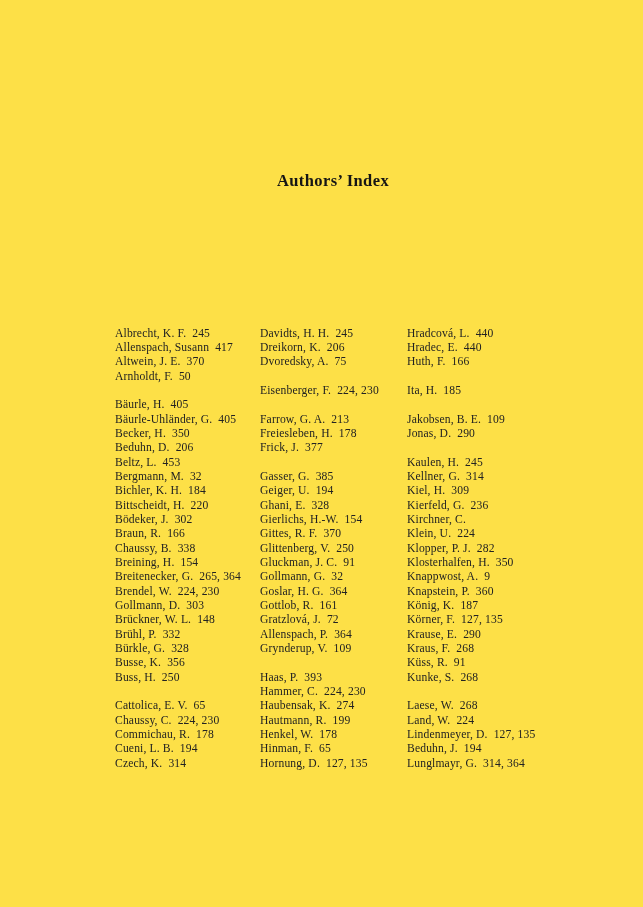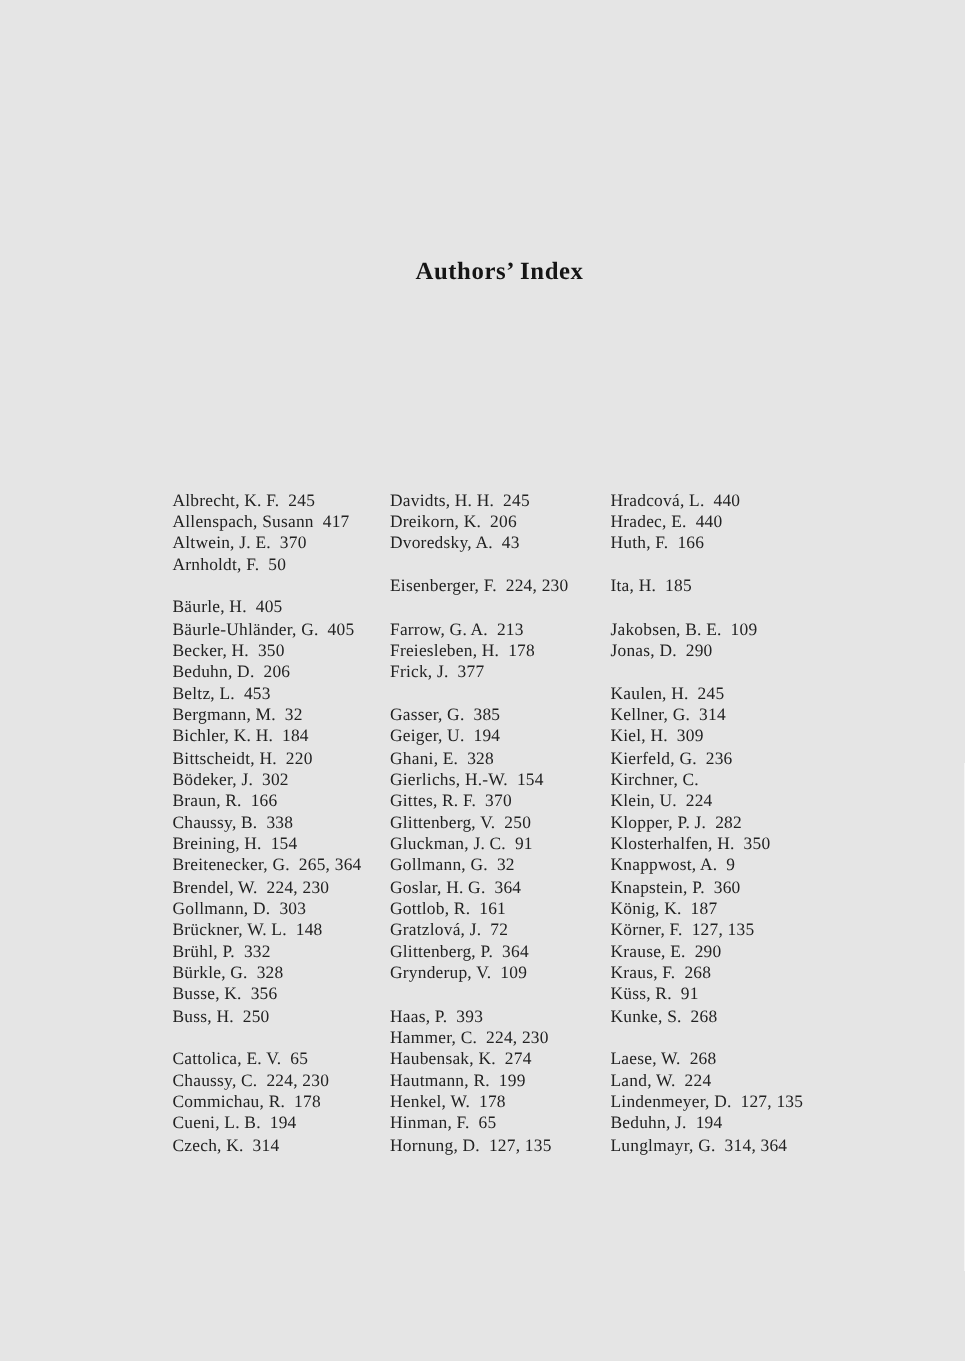--- a/index.html
+++ b/index.html
@@ -4,21 +4,21 @@
 <style>
   html, body {
     margin: 0;
     padding: 0;
     background: #ffffff;
   }
   .page {
     position: relative;
     width: 643px;
     height: 907px;
-    background: #e5e5e5;
+    background: #fde047;
     font-family: "Liberation Serif", "DejaVu Serif", serif;
     color: #1b1b1b;
     overflow: hidden;
   }
   .title {
     position: absolute;
     top: 171px;
     left: 113px;
     width: 440px;
     text-align: center;
@@ -88,40 +88,40 @@
         <div class="entry-line"></div>
         <div class="entry-line"><span class="author">Cattolica, E. V.</span><span class="pages">65</span></div>
         <div class="entry-line"><span class="author">Chaussy, C.</span><span class="pages">224, 230</span></div>
         <div class="entry-line"><span class="author">Commichau, R.</span><span class="pages">178</span></div>
         <div class="entry-line"><span class="author">Cueni, L. B.</span><span class="pages">194</span></div>
         <div class="entry-line"><span class="author">Czech, K.</span><span class="pages">314</span></div>
       </div>
       <div class="index-col">
         <div class="entry-line"><span class="author">Davidts, H. H.</span><span class="pages">245</span></div>
         <div class="entry-line"><span class="author">Dreikorn, K.</span><span class="pages">206</span></div>
-        <div class="entry-line"><span class="author">Dvoredsky, A.</span><span class="pages">43</span></div>
+        <div class="entry-line"><span class="author">Dvoredsky, A.</span><span class="pages">75</span></div>
         <div class="entry-line"></div>
         <div class="entry-line"><span class="author">Eisenberger, F.</span><span class="pages">224, 230</span></div>
         <div class="entry-line"></div>
         <div class="entry-line"><span class="author">Farrow, G. A.</span><span class="pages">213</span></div>
         <div class="entry-line"><span class="author">Freiesleben, H.</span><span class="pages">178</span></div>
         <div class="entry-line"><span class="author">Frick, J.</span><span class="pages">377</span></div>
         <div class="entry-line"></div>
         <div class="entry-line"><span class="author">Gasser, G.</span><span class="pages">385</span></div>
         <div class="entry-line"><span class="author">Geiger, U.</span><span class="pages">194</span></div>
         <div class="entry-line"><span class="author">Ghani, E.</span><span class="pages">328</span></div>
         <div class="entry-line"><span class="author">Gierlichs, H.-W.</span><span class="pages">154</span></div>
         <div class="entry-line"><span class="author">Gittes, R. F.</span><span class="pages">370</span></div>
         <div class="entry-line"><span class="author">Glittenberg, V.</span><span class="pages">250</span></div>
         <div class="entry-line"><span class="author">Gluckman, J. C.</span><span class="pages">91</span></div>
         <div class="entry-line"><span class="author">Gollmann, G.</span><span class="pages">32</span></div>
         <div class="entry-line"><span class="author">Goslar, H. G.</span><span class="pages">364</span></div>
         <div class="entry-line"><span class="author">Gottlob, R.</span><span class="pages">161</span></div>
         <div class="entry-line"><span class="author">Gratzlová, J.</span><span class="pages">72</span></div>
-        <div class="entry-line"><span class="author">Glittenberg, P.</span><span class="pages">364</span></div>
+        <div class="entry-line"><span class="author">Allenspach, P.</span><span class="pages">364</span></div>
         <div class="entry-line"><span class="author">Grynderup, V.</span><span class="pages">109</span></div>
         <div class="entry-line"></div>
         <div class="entry-line"><span class="author">Haas, P.</span><span class="pages">393</span></div>
         <div class="entry-line"><span class="author">Hammer, C.</span><span class="pages">224, 230</span></div>
         <div class="entry-line"><span class="author">Haubensak, K.</span><span class="pages">274</span></div>
         <div class="entry-line"><span class="author">Hautmann, R.</span><span class="pages">199</span></div>
         <div class="entry-line"><span class="author">Henkel, W.</span><span class="pages">178</span></div>
         <div class="entry-line"><span class="author">Hinman, F.</span><span class="pages">65</span></div>
         <div class="entry-line"><span class="author">Hornung, D.</span><span class="pages">127, 135</span></div>
       </div>

